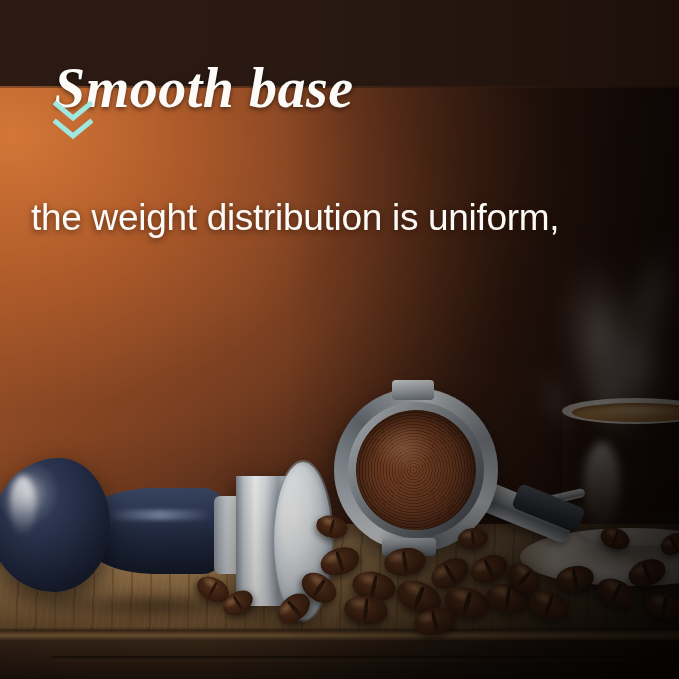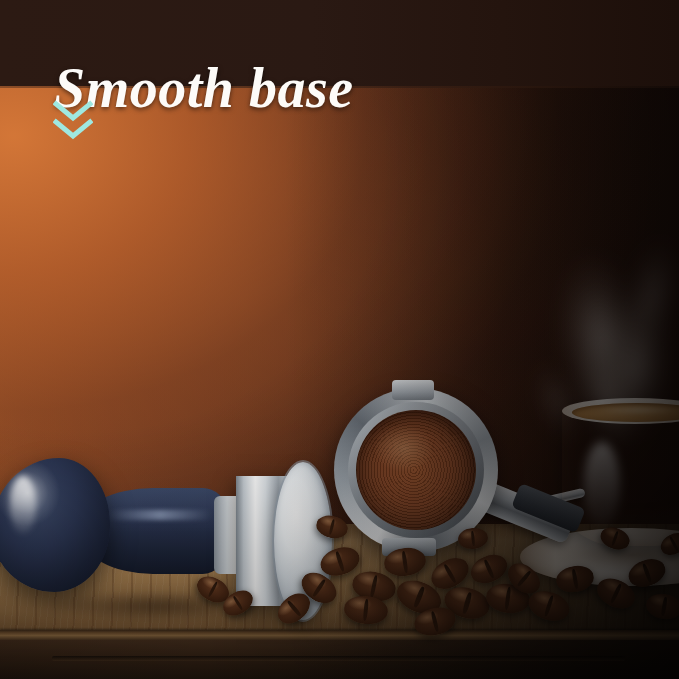--- a/index.html
+++ b/index.html
@@ -351,15 +351,16 @@
   <div class="chevrons">
     <svg class="chev" viewBox="0 0 40 22">
       <polyline points="3,4 20,18 37,4" fill="none" stroke="#9fe8e0" stroke-width="5" stroke-linecap="square" stroke-linejoin="miter"></polyline>
     </svg>
     <svg class="chev" viewBox="0 0 40 22">
       <polyline points="3,4 20,18 37,4" fill="none" stroke="#9fe8e0" stroke-width="5" stroke-linecap="square" stroke-linejoin="miter"></polyline>
     </svg>
   </div>
 
   <p class="body-copy">
+    <span class="line">the weight distribution is uniform,</span>
   </p>
 
 </div>
 
 </body></html>

